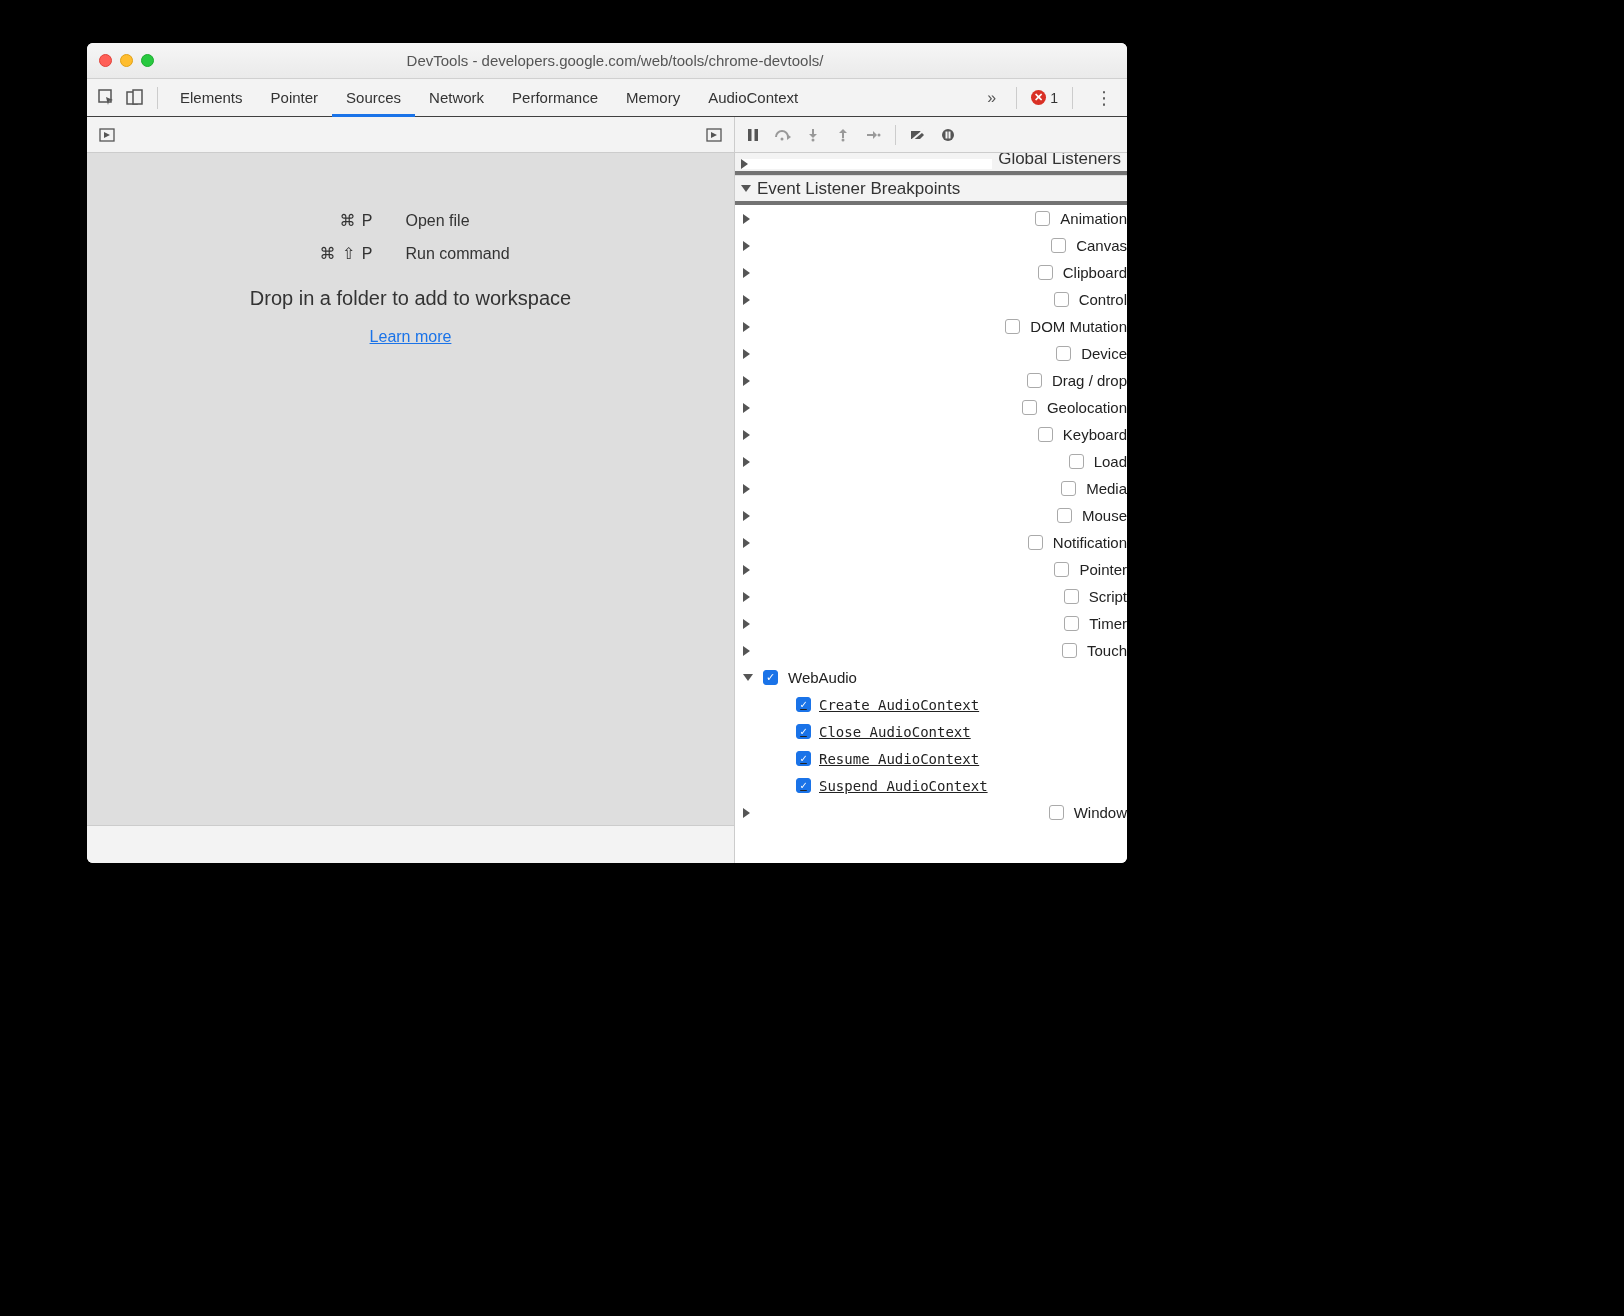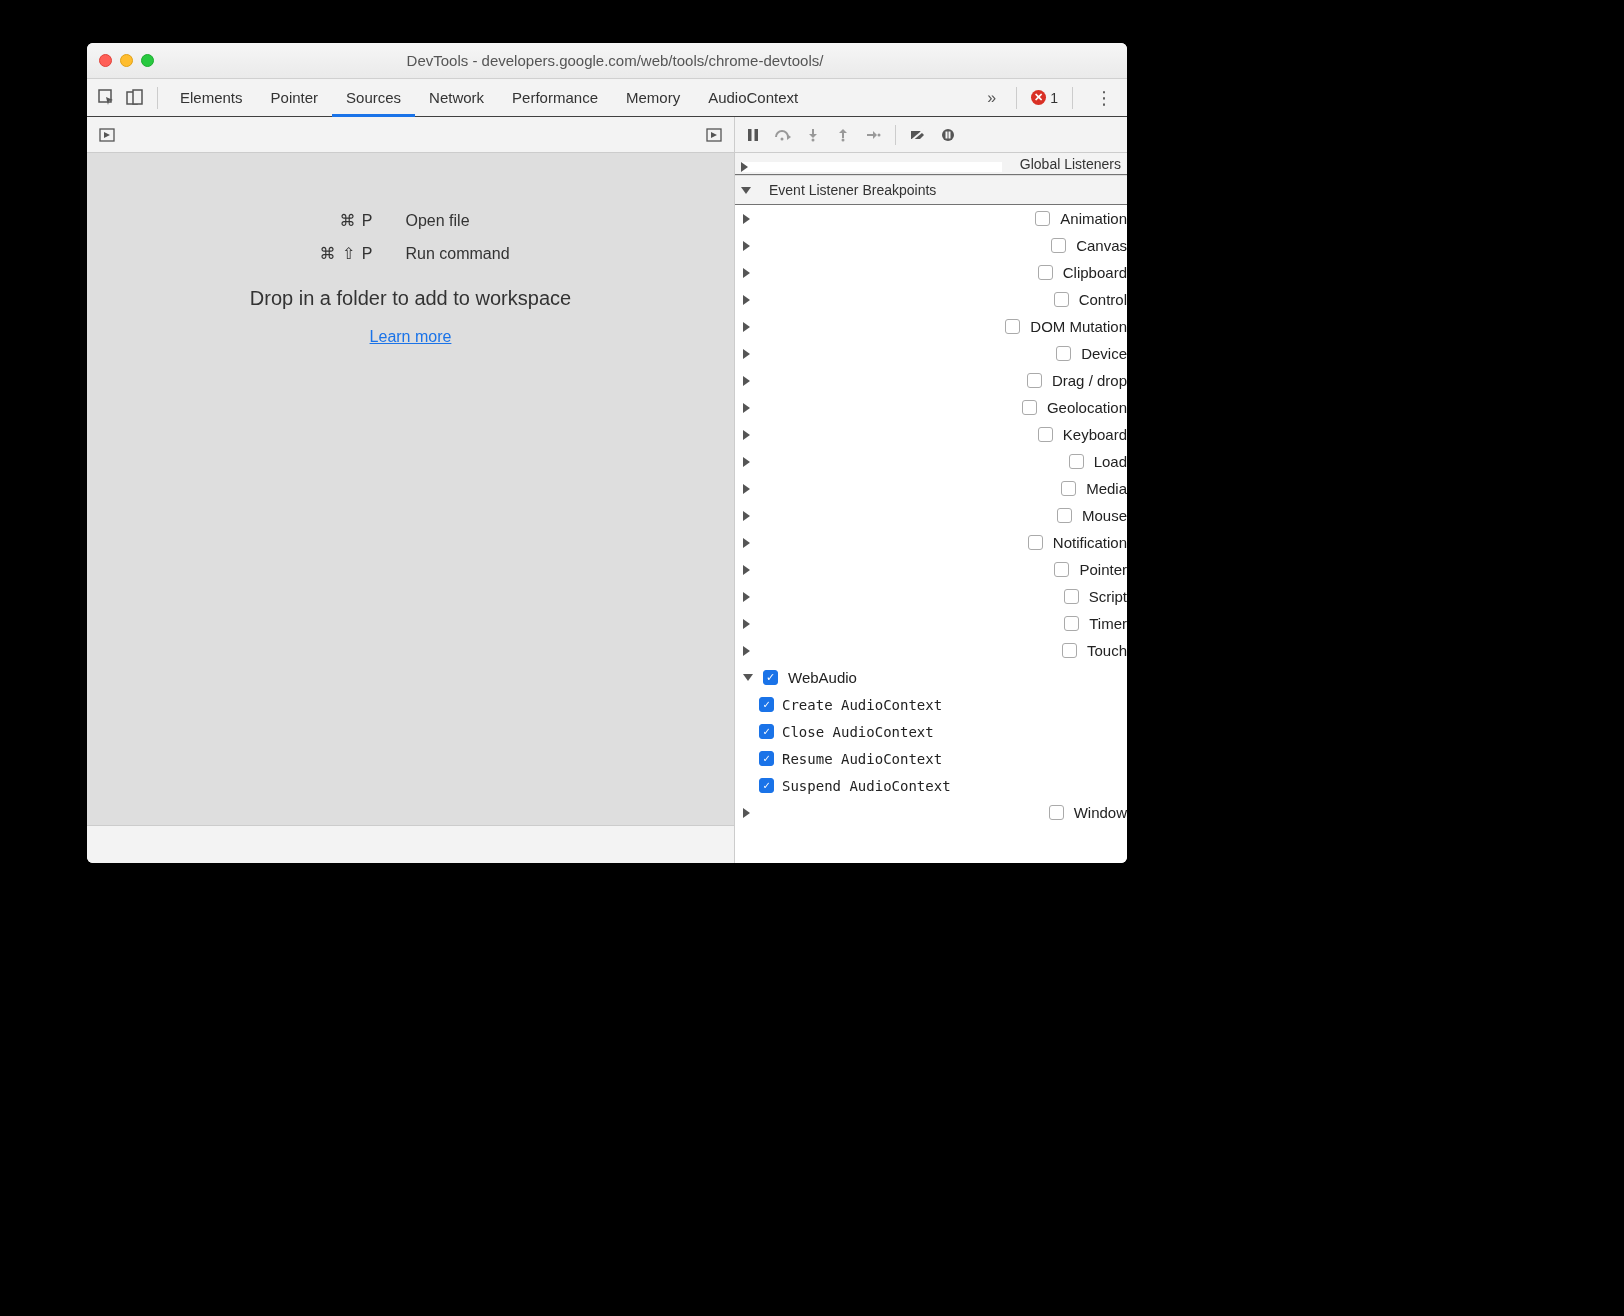--- a/index.html
+++ b/index.html
@@ -33,30 +33,30 @@
 .sc-keys { width: 190px; text-align: right; padding-right: 32px; font-size: 16px; color: #333; letter-spacing: 1px; }
 .sc-label { width: 200px; text-align: left; }
 .drop-hint { margin-top: 10px; font-size: 20px; }
 .learn { margin-top: 18px; color: #1a73e8; text-decoration: underline; cursor: pointer; }
 .src-footer { height: 38px; background: #f3f3f3; border-top: 1px solid #ccc; }
 .right { flex: 1; display: flex; flex-direction: column; background: #fff; overflow: hidden; }
 .debug-bar { height: 36px; border-bottom: 1px solid #ccc; background: #f3f3f3; display: flex; align-items: center; padding: 0 8px; gap: 10px; }
 .dbg-btn { width: 20px; height: 20px; display: flex; align-items: center; justify-content: center; color: #555; }
 .dbg-sep { width: 1px; height: 20px; background: #ccc; margin: 0 2px; }
 .panel { overflow-y: auto; flex: 1; font-size: 15px; color: #222; }
-.section-header { height: 30px; display: flex; align-items: center; padding: 0 6px; background: #f3f3f3; border-bottom: 1px solid #737373; border-top: 1px solid #ddd; font-size: 14px; color: #333; gap: 18px; }
+.section-header { height: 30px; display: flex; align-items: center; padding: 0 6px; background: #f3f3f3; border-bottom: 4px solid #737373; border-top: 1px solid #ddd; font-size: 17px; color: #333; gap: 6px; }
 .section-header.cut { height: 22px; overflow: hidden; align-items: flex-end; padding-bottom: 2px; border-top: none; }
 .tri { display: inline-block; width: 0; height: 0; }
 .tri.right { border-top: 5px solid transparent; border-bottom: 5px solid transparent; border-left: 7px solid #555; }
 .tri.down  { border-left: 5px solid transparent; border-right: 5px solid transparent; border-top: 7px solid #555; }
 .cat-row { display: flex; align-items: center; height: 27px; padding-left: 8px; gap: 10px; }
 .chk { width: 15px; height: 15px; border: 1px solid #aaa; border-radius: 3px; background: #fff; display: inline-flex; align-items: center; justify-content: center; }
 .chk.checked { background: #1a73e8; border-color: #1a73e8; }
 .chk.checked::after { content: "✓"; color: #fff; font-size: 11px; line-height: 1; }
-.sub-row { display: flex; align-items: center; height: 27px; padding-left: 24px; gap: 8px; font-family: Menlo, Consolas, monospace; font-size: 14px; }
+.sub-row { display: flex; align-items: center; height: 27px; padding-left: 61px; gap: 8px; font-family: Menlo, Consolas, monospace; font-size: 14px; text-decoration: underline; }
 svg { display: block; }
 </style>
 </head>
 <body>
 
 <div class="window">
 
   <div class="titlebar">
     <div class="traffic">
       <div class="tl red"></div>

